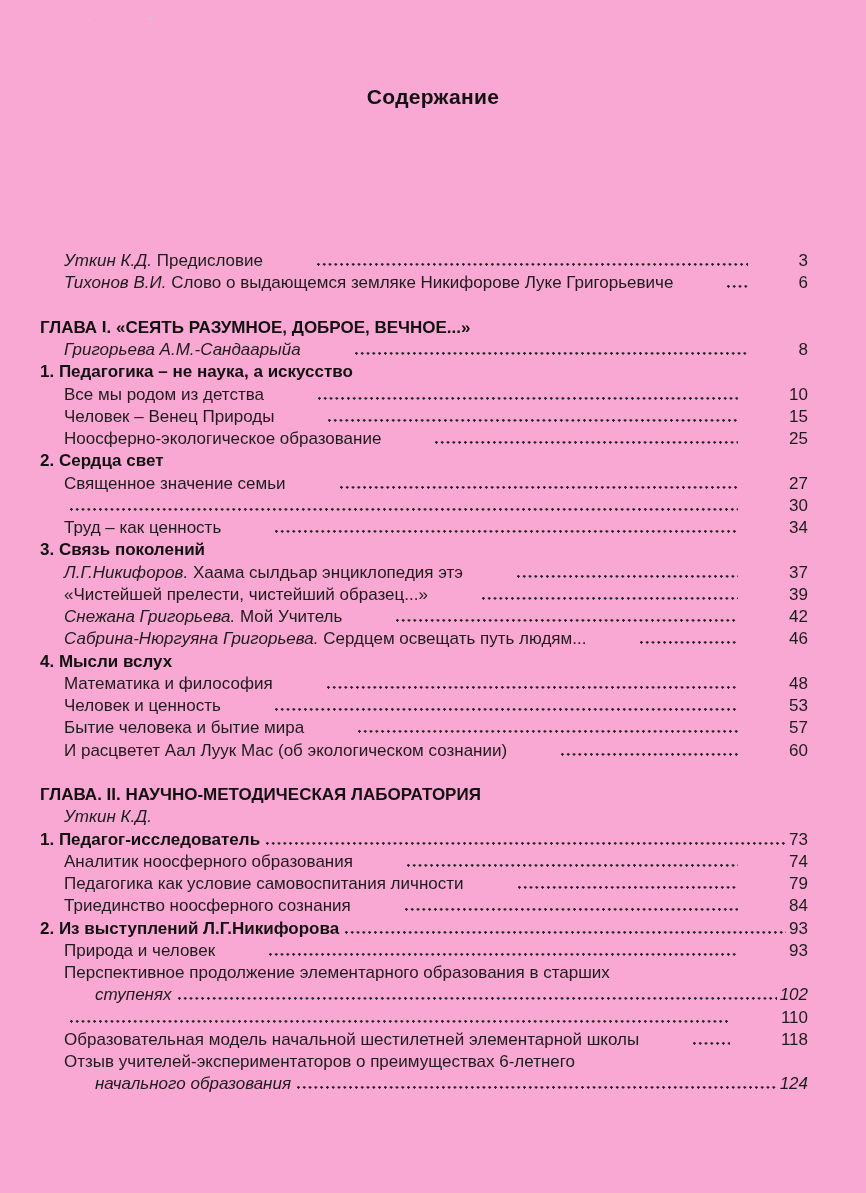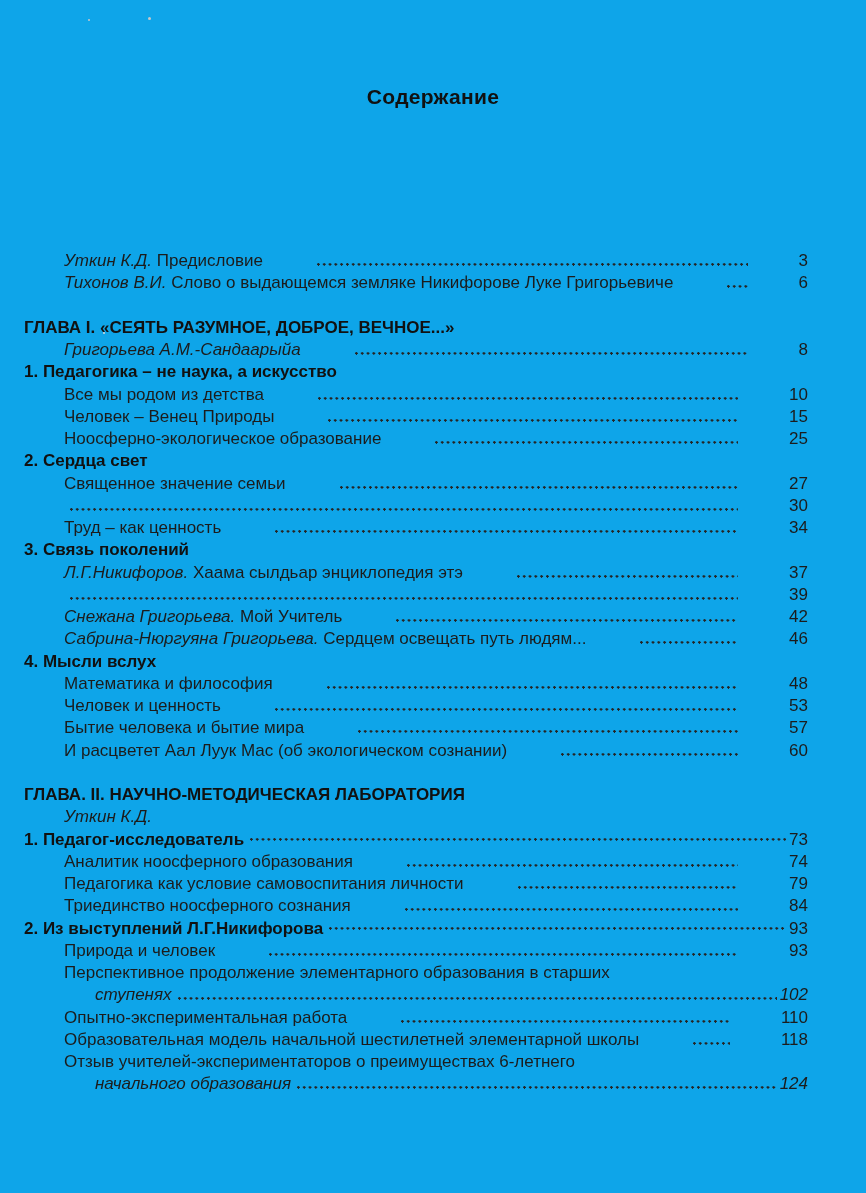--- a/index.html
+++ b/index.html
@@ -4,21 +4,21 @@
 <style>
   html, body {
     margin: 0;
     padding: 0;
     background: #ffffff;
   }
   .page {
     position: relative;
     width: 866px;
     height: 1193px;
-    background: #0ea5e9;
+    background: #f9a8d4;
     font-family: "Liberation Sans", sans-serif;
     color: #1c1c1c;
     overflow: hidden;
     box-sizing: border-box;
   }
   .page-title {
     padding-top: 84px;
     text-align: center;
     font-size: 21px;
     line-height: 26px;
@@ -32,21 +32,21 @@
   }
   .row {
     display: flex;
     align-items: baseline;
     height: 22.25px;
     line-height: 22.25px;
     padding-right: 58px;
     box-sizing: border-box;
     white-space: nowrap;
   }
-  .indent-0 { padding-left: 24px; align-items: center; }
+  .indent-0 { padding-left: 40px; }
   .indent-1 { padding-left: 64px; gap: 48px; }
   .indent-2 { padding-left: 95px; font-style: italic; }
   .row.bold .label { font-weight: bold; color: #111; }
   .label { white-space: nowrap; flex: 0 0 auto; }
   .author { font-style: italic; }
   .leader {
     display: inline-block;
     flex: 1 1 auto;
     min-width: 10px;
     height: 3px;
@@ -134,20 +134,21 @@
       </div>
       <div class="row indent-0 bold">
         <span class="label"><span>3. Связь поколений</span></span>
       </div>
       <div class="row indent-1">
         <span class="label"><span class="author">Л.Г.Никифоров.</span> <span>Хаама сылдьар энциклопедия этэ</span></span>
         <span class="leader"></span>
         <span class="pageno">37</span>
       </div>
       <div class="row indent-1">
+        <span class="label"><span>«Чистейшей прелести, чистейший образец...»</span></span>
         <span class="leader"></span>
         <span class="pageno">39</span>
       </div>
       <div class="row indent-1">
         <span class="label"><span class="author">Снежана Григорьева.</span> <span>Мой Учитель</span></span>
         <span class="leader"></span>
         <span class="pageno">42</span>
       </div>
       <div class="row indent-1">
         <span class="label"><span class="author">Сабрина-Нюргуяна Григорьева.</span> <span>Сердцем освещать путь людям...</span></span>
@@ -216,21 +217,20 @@
       </div>
       <div class="row indent-1">
         <span class="label"><span>Перспективное продолжение элементарного образования в старших</span></span>
       </div>
       <div class="row indent-2">
         <span class="label"><span>ступенях</span></span>
         <span class="leader"></span>
         <span class="pageno">102</span>
       </div>
       <div class="row indent-1">
-        <span class="label"><span>Опытно-экспериментальная работа</span></span>
         <span class="leader"></span>
         <span class="pageno">110</span>
       </div>
       <div class="row indent-1">
         <span class="label"><span>Образовательная модель начальной шестилетней элементарной школы</span></span>
         <span class="leader"></span>
         <span class="pageno">118</span>
       </div>
       <div class="row indent-1">
         <span class="label"><span>Отзыв учителей-экспериментаторов о преимуществах 6-летнего</span></span>

